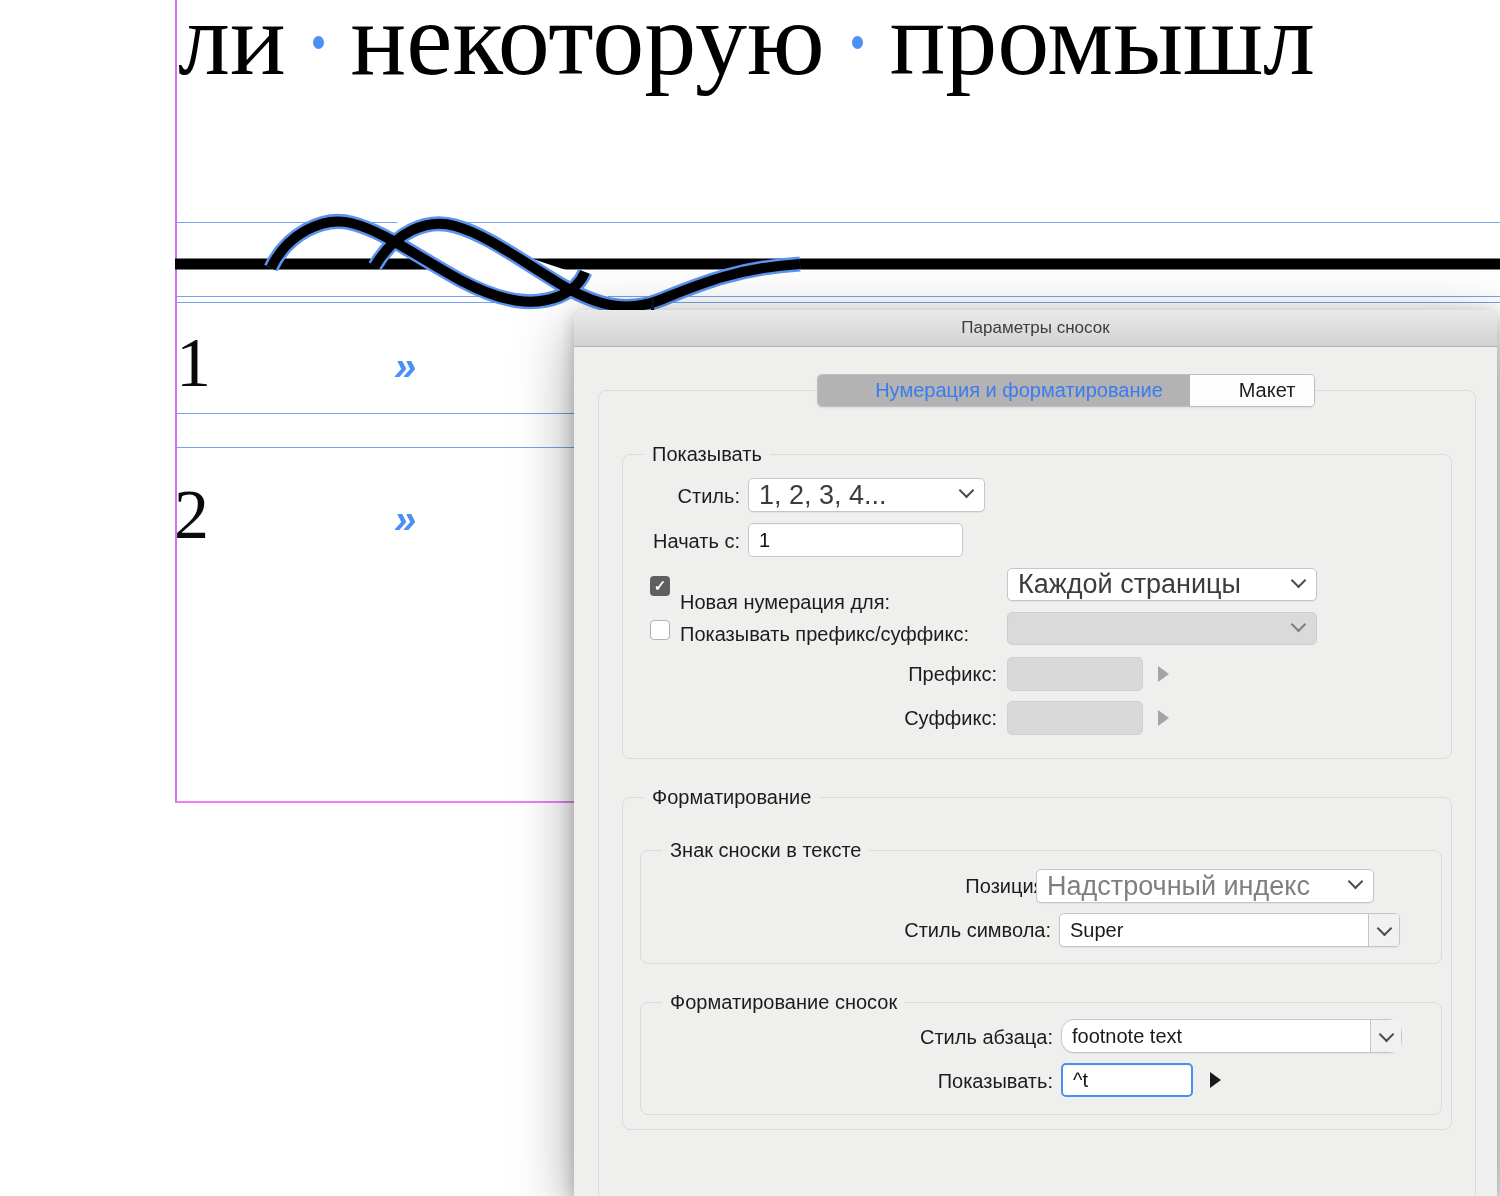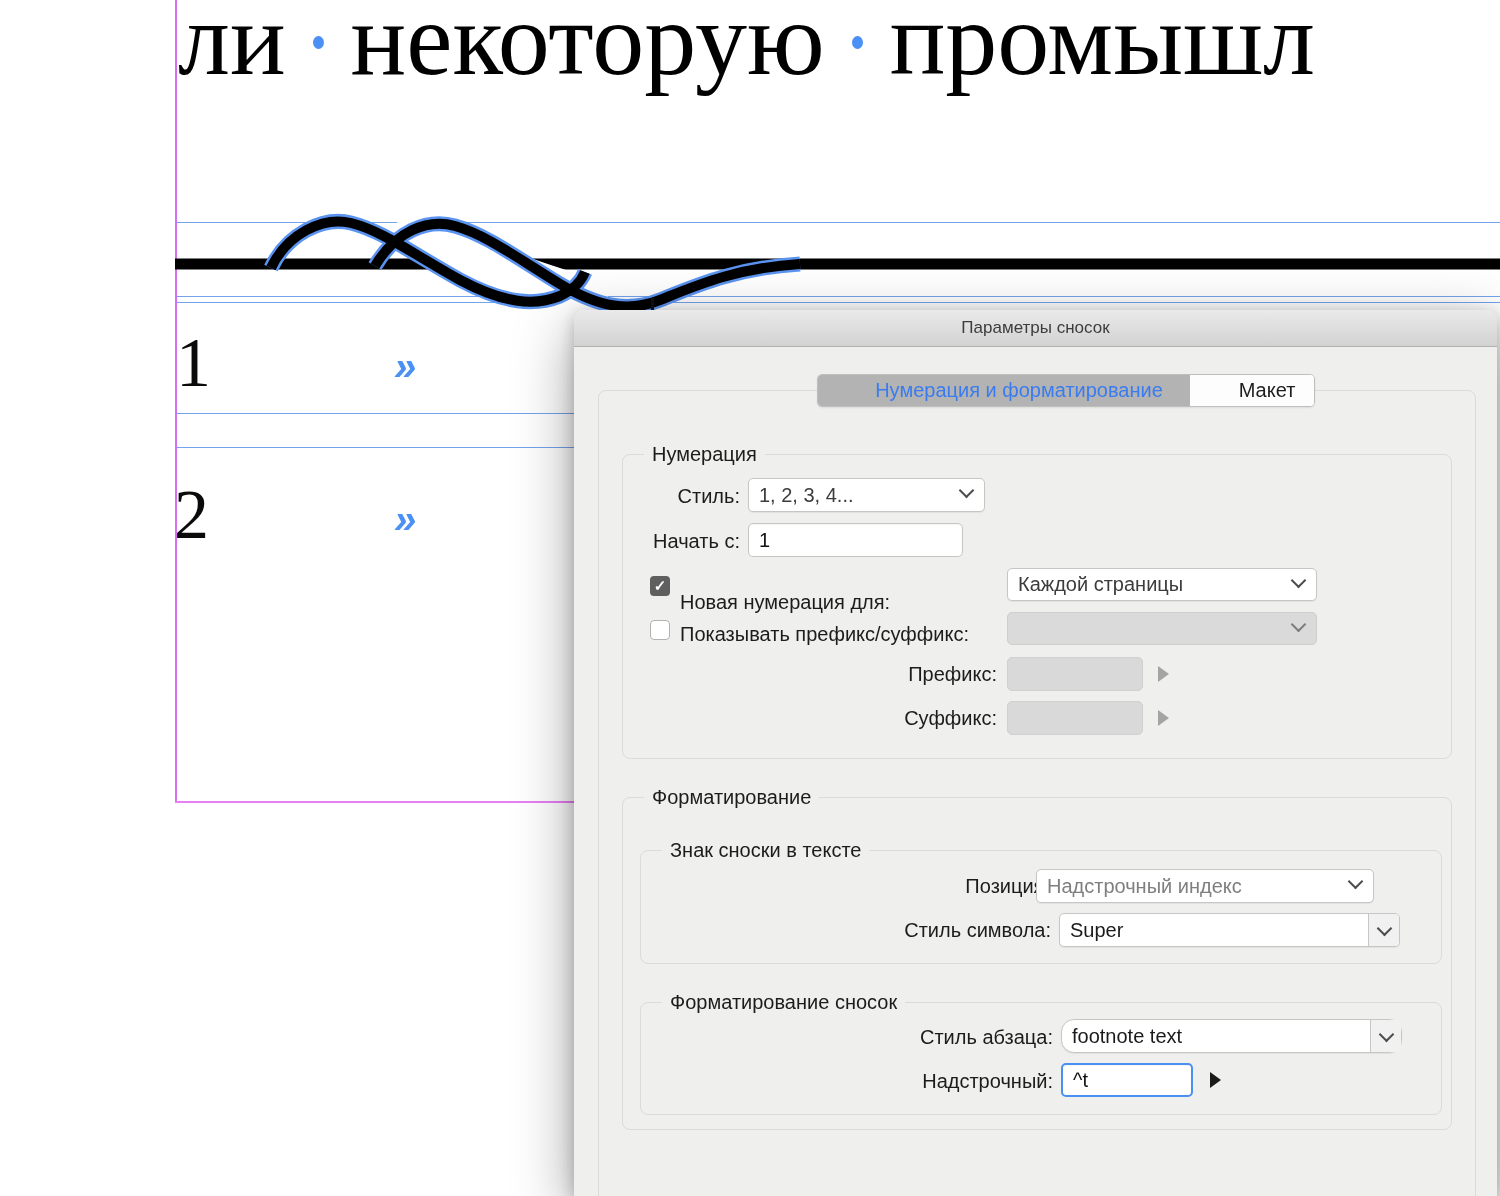--- a/index.html
+++ b/index.html
@@ -27,21 +27,21 @@
             background:linear-gradient(#eaeaea,#d2d2d2);border-bottom:1px solid #b2b2b2;
             display:flex;align-items:center;justify-content:center;}
   .titlebar span{font-size:17px;color:#3d3d3d;font-weight:500;}
   .groupbox{position:absolute;border:1px solid #dbdbdb;border-radius:8px;}
   .legend{position:absolute;background:#efefee;padding:0 8px;font-size:20px;color:#1c1c1c;
           line-height:24px;}
   .lbl{position:absolute;font-size:20px;color:#1c1c1c;line-height:24px;text-align:right;}
   .lbl-left{text-align:left;}
   .dd{position:absolute;background:#fff;border:1px solid #c6c6c6;border-radius:5px;
       box-shadow:0 1px 1px rgba(0,0,0,.06);display:flex;align-items:center;
-      font-size:20px;color:#3c3c3c;padding:0 21px 0 10px;box-sizing:border-box;}
+      font-size:27px;color:#3c3c3c;padding:0 21px 0 10px;box-sizing:border-box;}
   .dd .chev{position:absolute;right:12px;top:50%;margin-top:-8px;}
   .chev{width:11px;height:11px;display:inline-block;}
   .chev::before{content:"";display:block;width:9px;height:9px;margin-top:-2px;
                 border-left:2.2px solid #4c4c4c;border-bottom:2.2px solid #4c4c4c;
                 transform:rotate(-45deg);}
   .dd-disabled{background:#dadada;border-color:#cecece;box-shadow:none;color:#9a9a9a;}
   .dd-disabled .chev::before{border-color:#7d7d7d;}
   .dd-gray-text{color:#7f7f7f;}
   .combo{position:absolute;background:#fff;border:1px solid #c6c6c6;border-radius:5px;
          box-shadow:0 1px 1px rgba(0,0,0,.06);display:flex;align-items:center;
@@ -118,21 +118,21 @@
     <div class="tabs">
       <div class="tab tab-sel">
         <span>Нумерация и форматирование</span>
       </div>
       <div class="tab tab-usel">
         <span>Макет</span>
       </div>
     </div>
 
     <div class="groupbox" style="left:48px;top:144px;width:828px;height:303px;"></div>
-    <span class="legend" style="left:70px;top:132px;">Нумерация</span>
+    <span class="legend" style="left:70px;top:132px;">Показывать</span>
 
     <div class="lbl" style="left:60px;top:174px;width:106px;">Стиль:</div>
     <div class="dd" style="left:174px;top:168px;width:237px;height:34px;">
       <span>1, 2, 3, 4...</span>
       <span class="chev"></span>
     </div>
 
     <div class="lbl" style="left:40px;top:219px;width:126px;">Начать с:</div>
     <div class="textin" style="left:174px;top:213px;width:215px;height:34px;">
       <span>1</span>
@@ -185,20 +185,20 @@
     <span class="legend" style="left:88px;top:680px;">Форматирование сносок</span>
 
     <div class="lbl" style="left:309px;top:715px;width:170px;">Стиль абзаца:</div>
     <div class="combo" style="left:487px;top:709px;width:341px;height:34px;border-radius:13px;">
       <span class="val">footnote text</span>
       <span class="btn">
         <span class="chev"></span>
       </span>
     </div>
 
-    <div class="lbl" style="left:299px;top:759px;width:180px;">Надстрочный:</div>
+    <div class="lbl" style="left:299px;top:759px;width:180px;">Показывать:</div>
     <div class="textin textin-focus" style="left:487px;top:753px;width:132px;height:34px;">
       <span>^t</span>
     </div>
     <div class="tri tri-black" style="left:636px;top:762px;"></div>
 
   </div>
 </div>
 
 </body></html>

